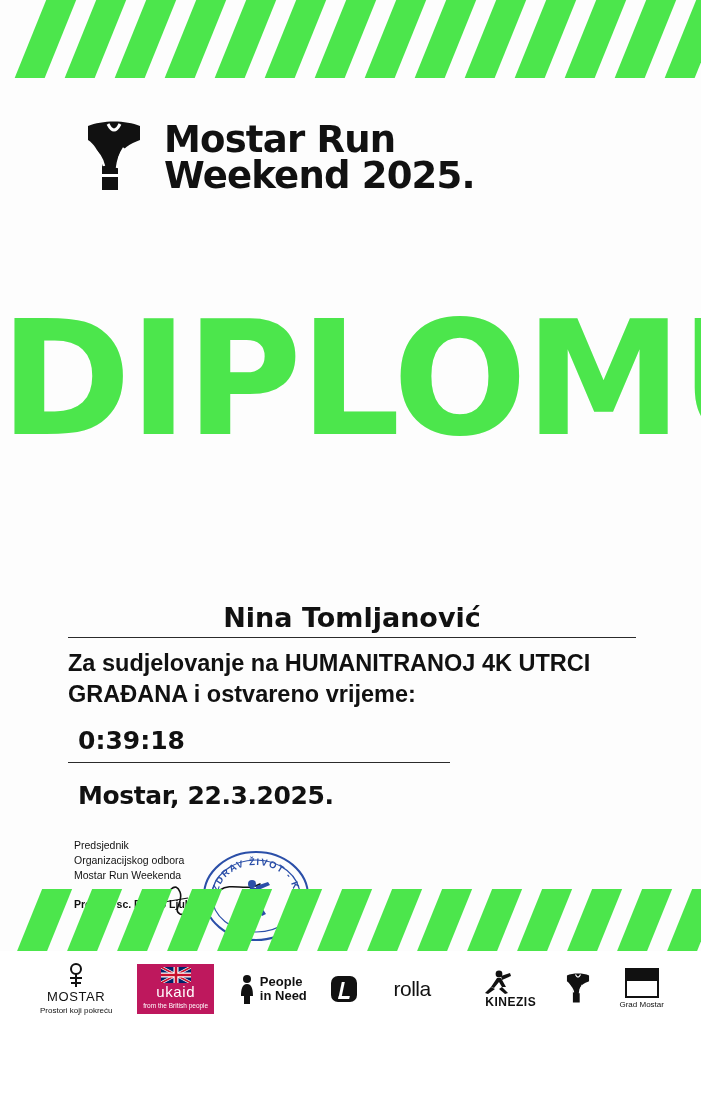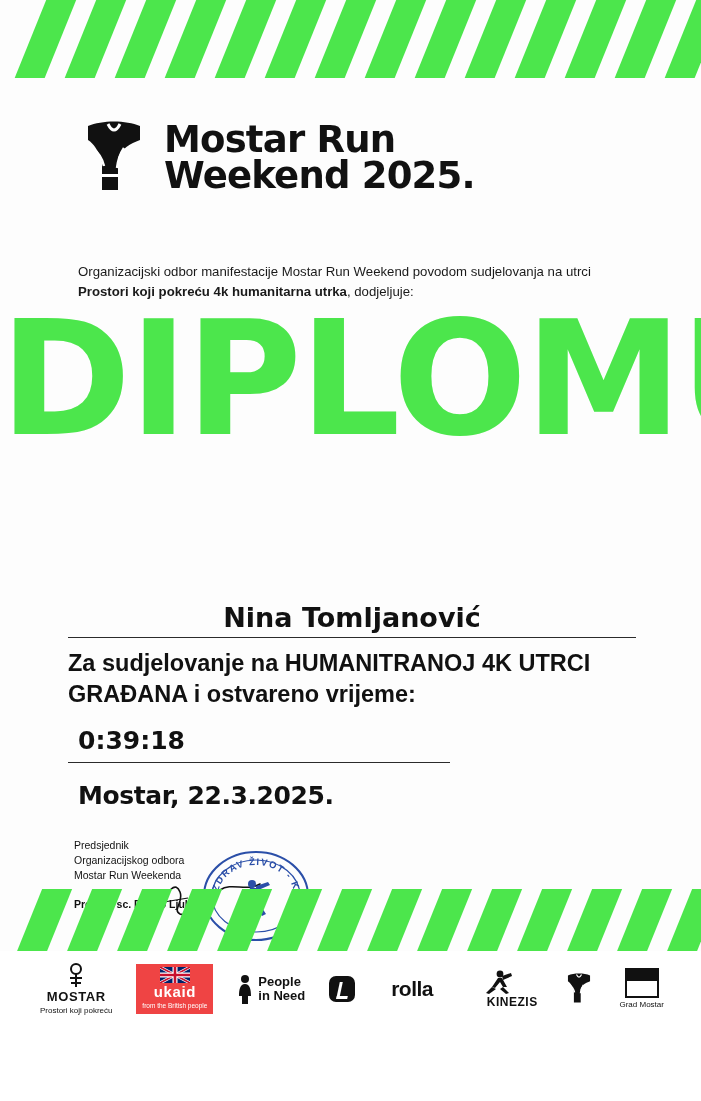--- a/index.html
+++ b/index.html
@@ -205,29 +205,29 @@
   }
   .sponsor .s-label {
     font-size: 8px;
     line-height: 1.15;
     text-align: center;
     margin-top: 2px;
     max-width: 86px;
   }
   .sponsor .s-title {
     font-size: 13px;
-    font-weight: bold;
+    font-weight: normal;
     letter-spacing: 0.6px;
   }
   .sponsor.rolla .s-title {
     font-size: 21px;
     letter-spacing: -0.5px;
   }
   .sponsor.ukaid {
-    background: #ef4444;
+    background: #be185d;
     color: #ffffff;
     padding: 3px 6px 4px 6px;
   }
   .sponsor.ukaid .s-title { font-size: 15px; color: #ffffff; }
   .sponsor.ukaid .s-label { color: #ffffff; font-size: 6.5px; }
   .pin-row { display: flex; align-items: center; }
   .pin-text {
     font-size: 13px;
     font-weight: bold;
     line-height: 1.05;
@@ -287,24 +287,20 @@
     <svg class="logo-mark" viewBox="0 0 72 80">
       <path d="M10 8 C24 2, 48 2, 62 8 L62 22 C52 26, 44 30, 40 40 L40 72 L24 72 L24 44 C20 32, 16 26, 10 22 Z" fill="#111111"></path>
       <path d="M30 6 C34 14, 38 14, 42 6" stroke="#ffffff" stroke-width="3" fill="none"></path>
       <path d="M14 30 C20 34, 24 40, 26 48" stroke="#ffffff" stroke-width="2.5" fill="none"></path>
       <path d="M46 30 C42 36, 40 42, 39 50" stroke="#ffffff" stroke-width="2.5" fill="none"></path>
       <rect x="24" y="56" width="16" height="3" fill="#ffffff"></rect>
     </svg>
     <div class="logo-text"><span>Mostar Run</span><br><span>Weekend 2025.</span></div>
   </div>
 
-  <div class="intro">
-    <span>Organizacijski odbor manifestacije Mostar Run Weekend povodom sudjelovanja na utrci</span><br>
-    <span class="strong">Prostori koji pokreću 4k humanitarna utrka</span><span>, dodjeljuje:</span>
-  </div>
 
   <div class="diploma-word">DIPLOMU</div>
 
   <div class="recipient">Nina Tomljanović</div>
   <div class="rule rule-name"></div>
 
   <div class="body-line">Za sudjelovanje na HUMANITRANOJ 4K UTRCI GRAĐANA i ostvareno vrijeme:</div>
 
   <div class="time">0:39:18</div>
   <div class="rule rule-time"></div>

